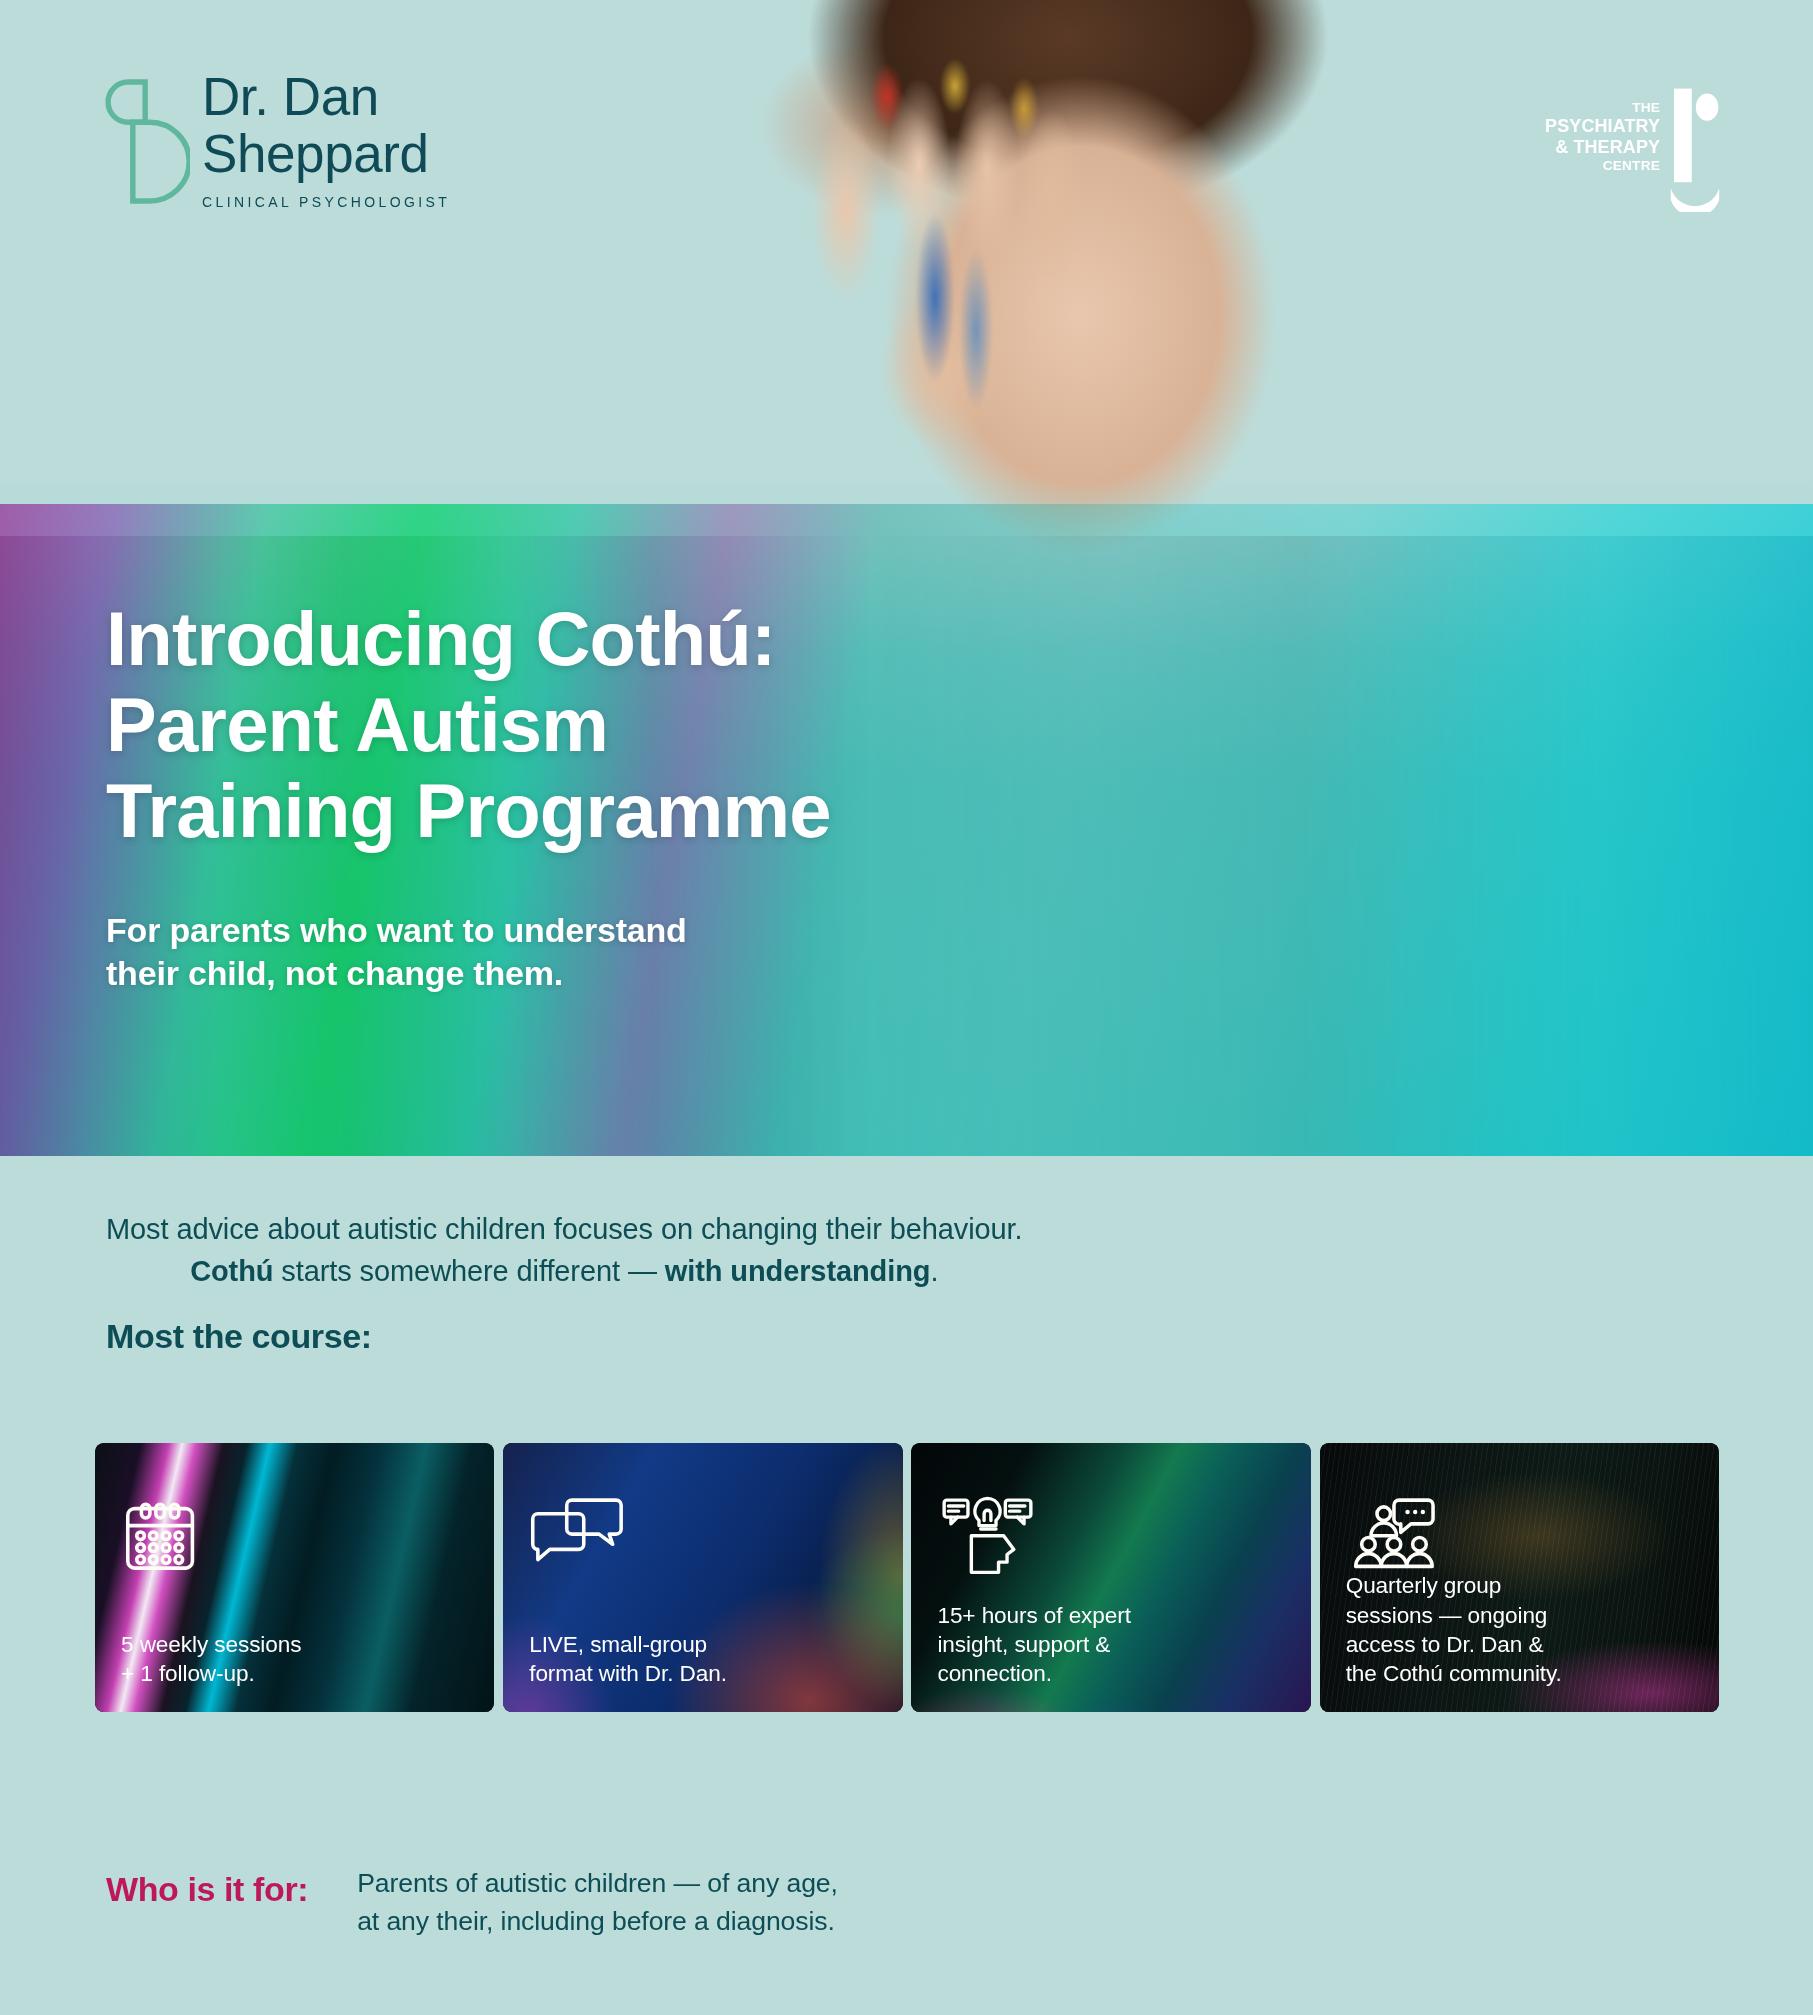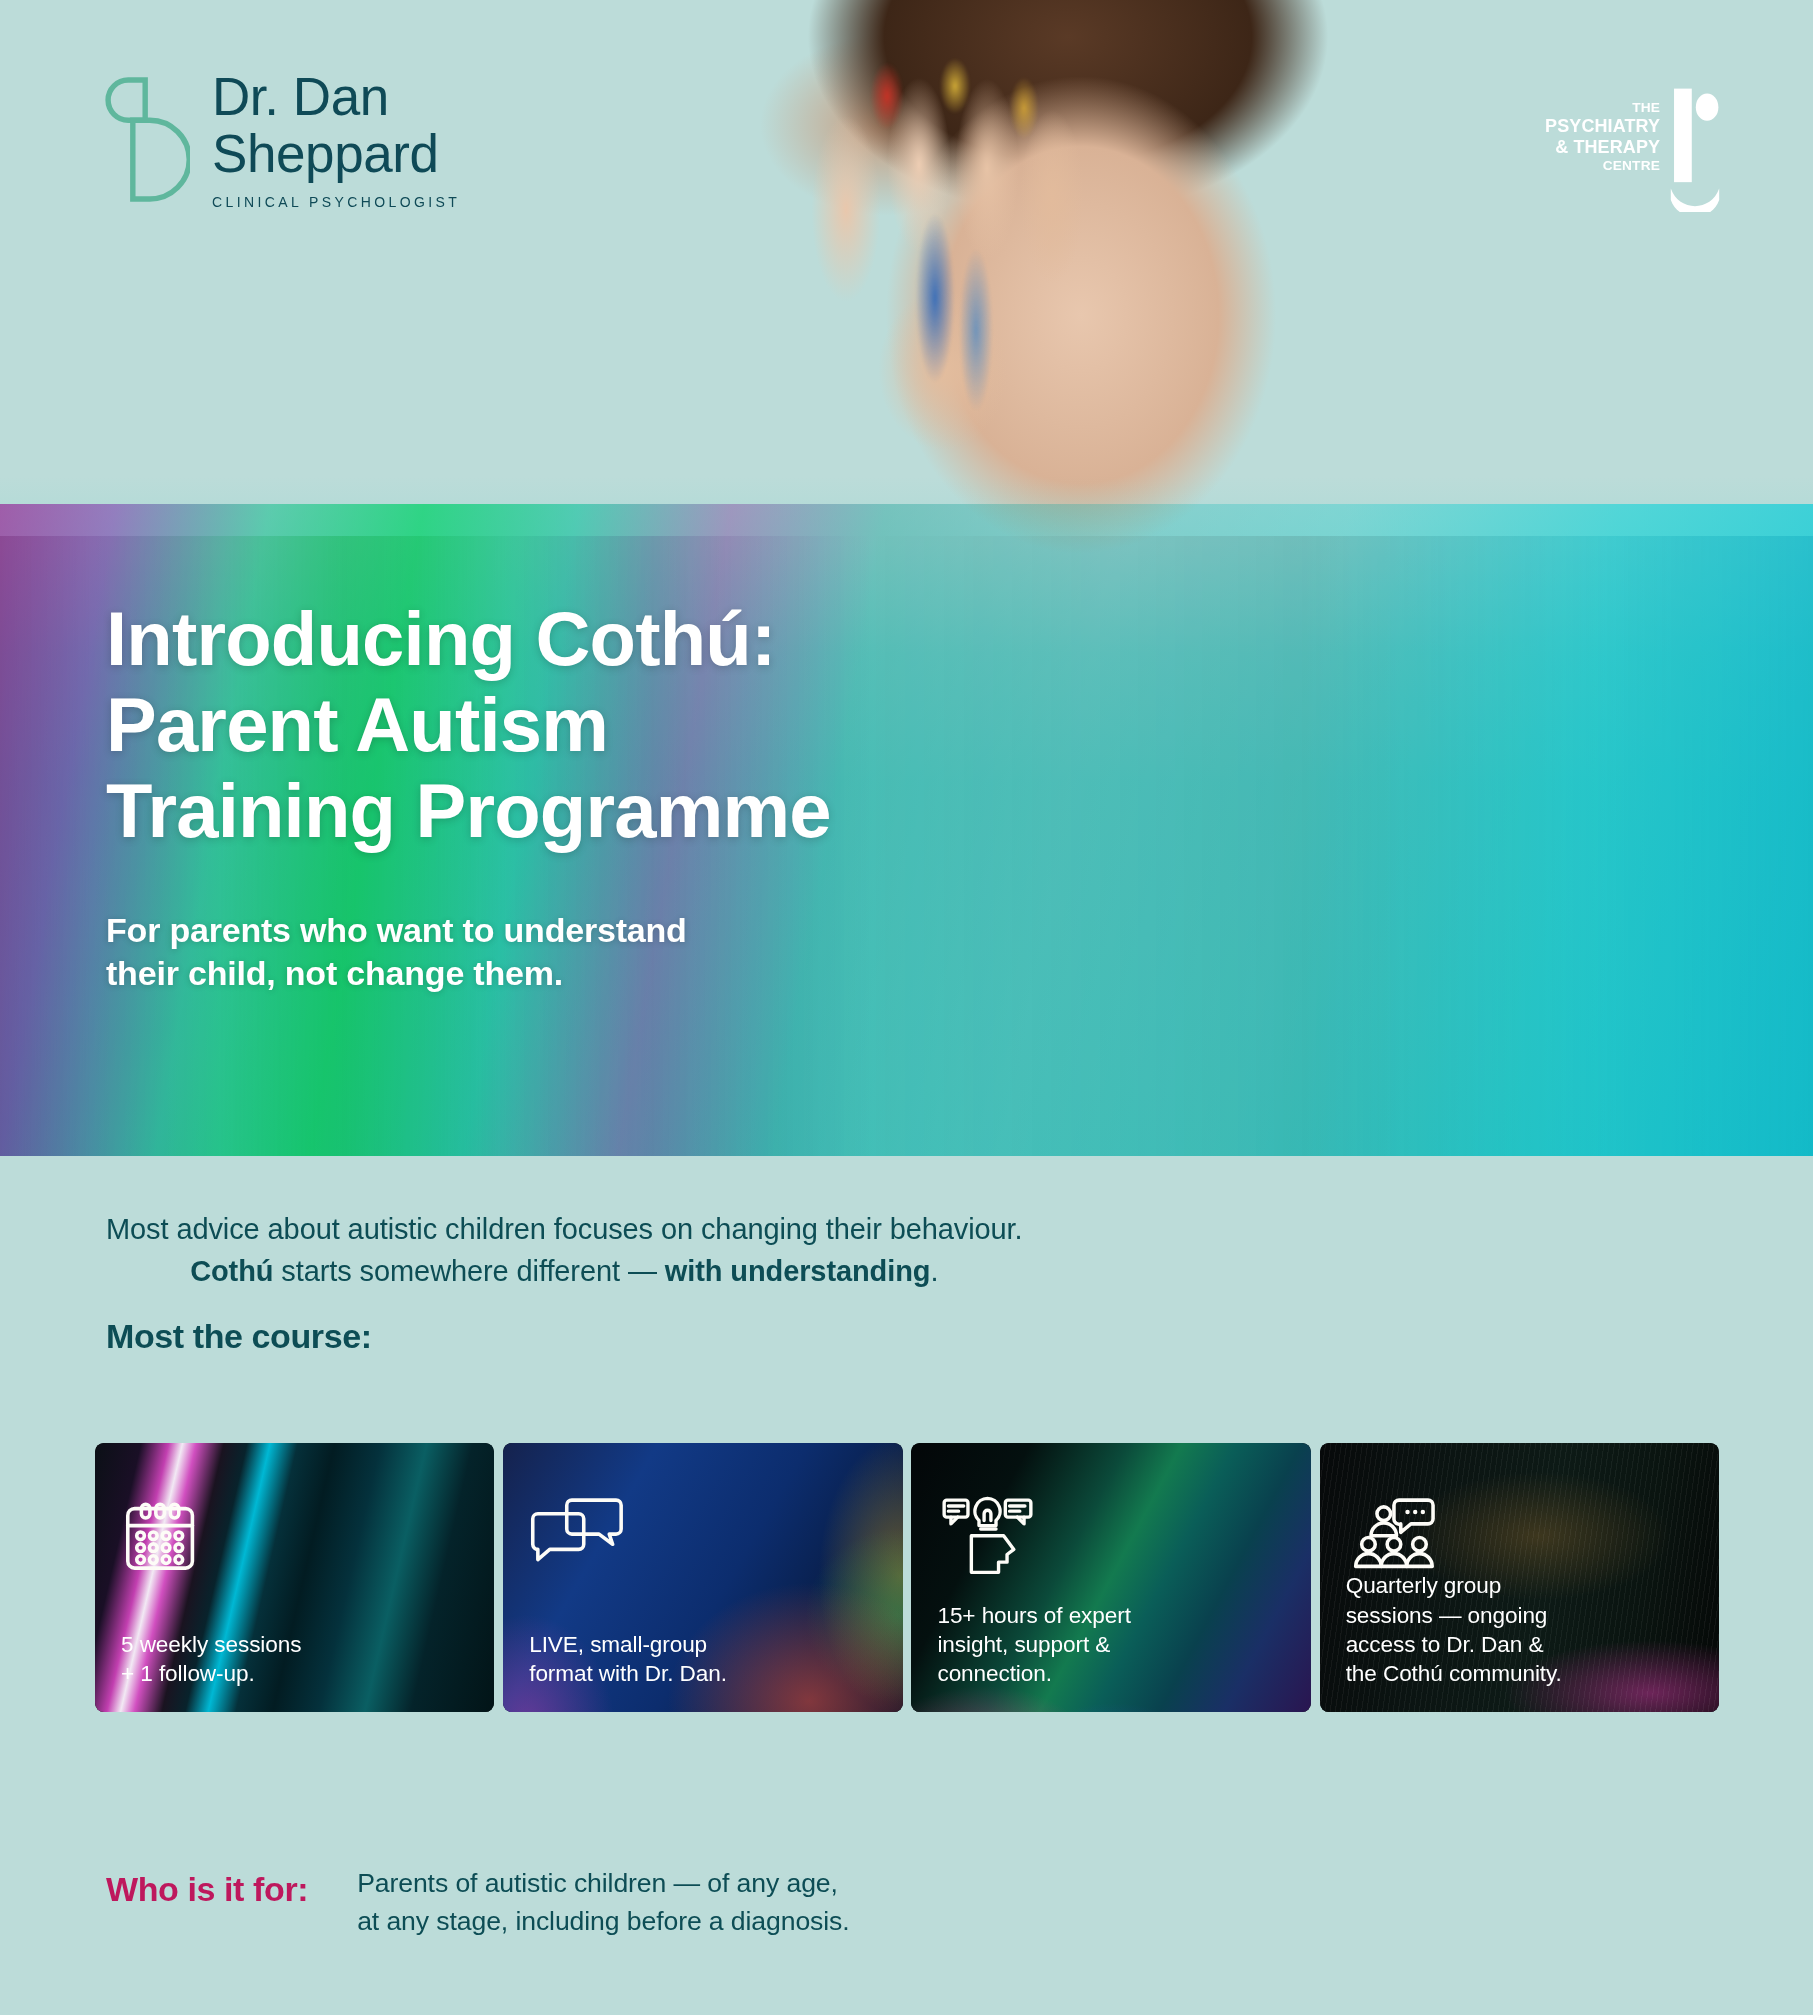--- a/index.html
+++ b/index.html
@@ -113,22 +113,22 @@
       rgba(0,0,0,0.18) 72%, rgba(0,190,210,0.35) 88%, rgba(0,190,215,0.55) 100%);
     mix-blend-mode: multiply;
     opacity: .55;
   }
 
   
   .brand {
     position: absolute;
     left: 105px; top: 69px;
     display: flex;
-    align-items: flex-start;
-    gap: 22px;
+    align-items: center;
+    gap: 12px;
     z-index: 40;
   }
   .brand-mark { width: 85px; height: 133px; flex: none; margin-top: 4px; }
   .brand-text { display: flex; flex-direction: column; }
   .brand-name {
     font-size: 53px;
     line-height: 1.07;
     font-weight: 400;
     color: #0f4a57;
     letter-spacing: -0.4px;
@@ -435,18 +435,18 @@
 sessions — ongoing
 access to Dr. Dan &amp;
 the Cothú community.</div>
       </div>
 
     </div>
 
     <div class="who-row">
       <div class="who-label">Who is it for:</div>
       <div class="who-text">Parents of autistic children — of any age,
-at any stage, including before a diagnosis.</div>
+at any their, including before a diagnosis.</div>
     </div>
   </section>
 
 </div>
 
 
 </body></html>

